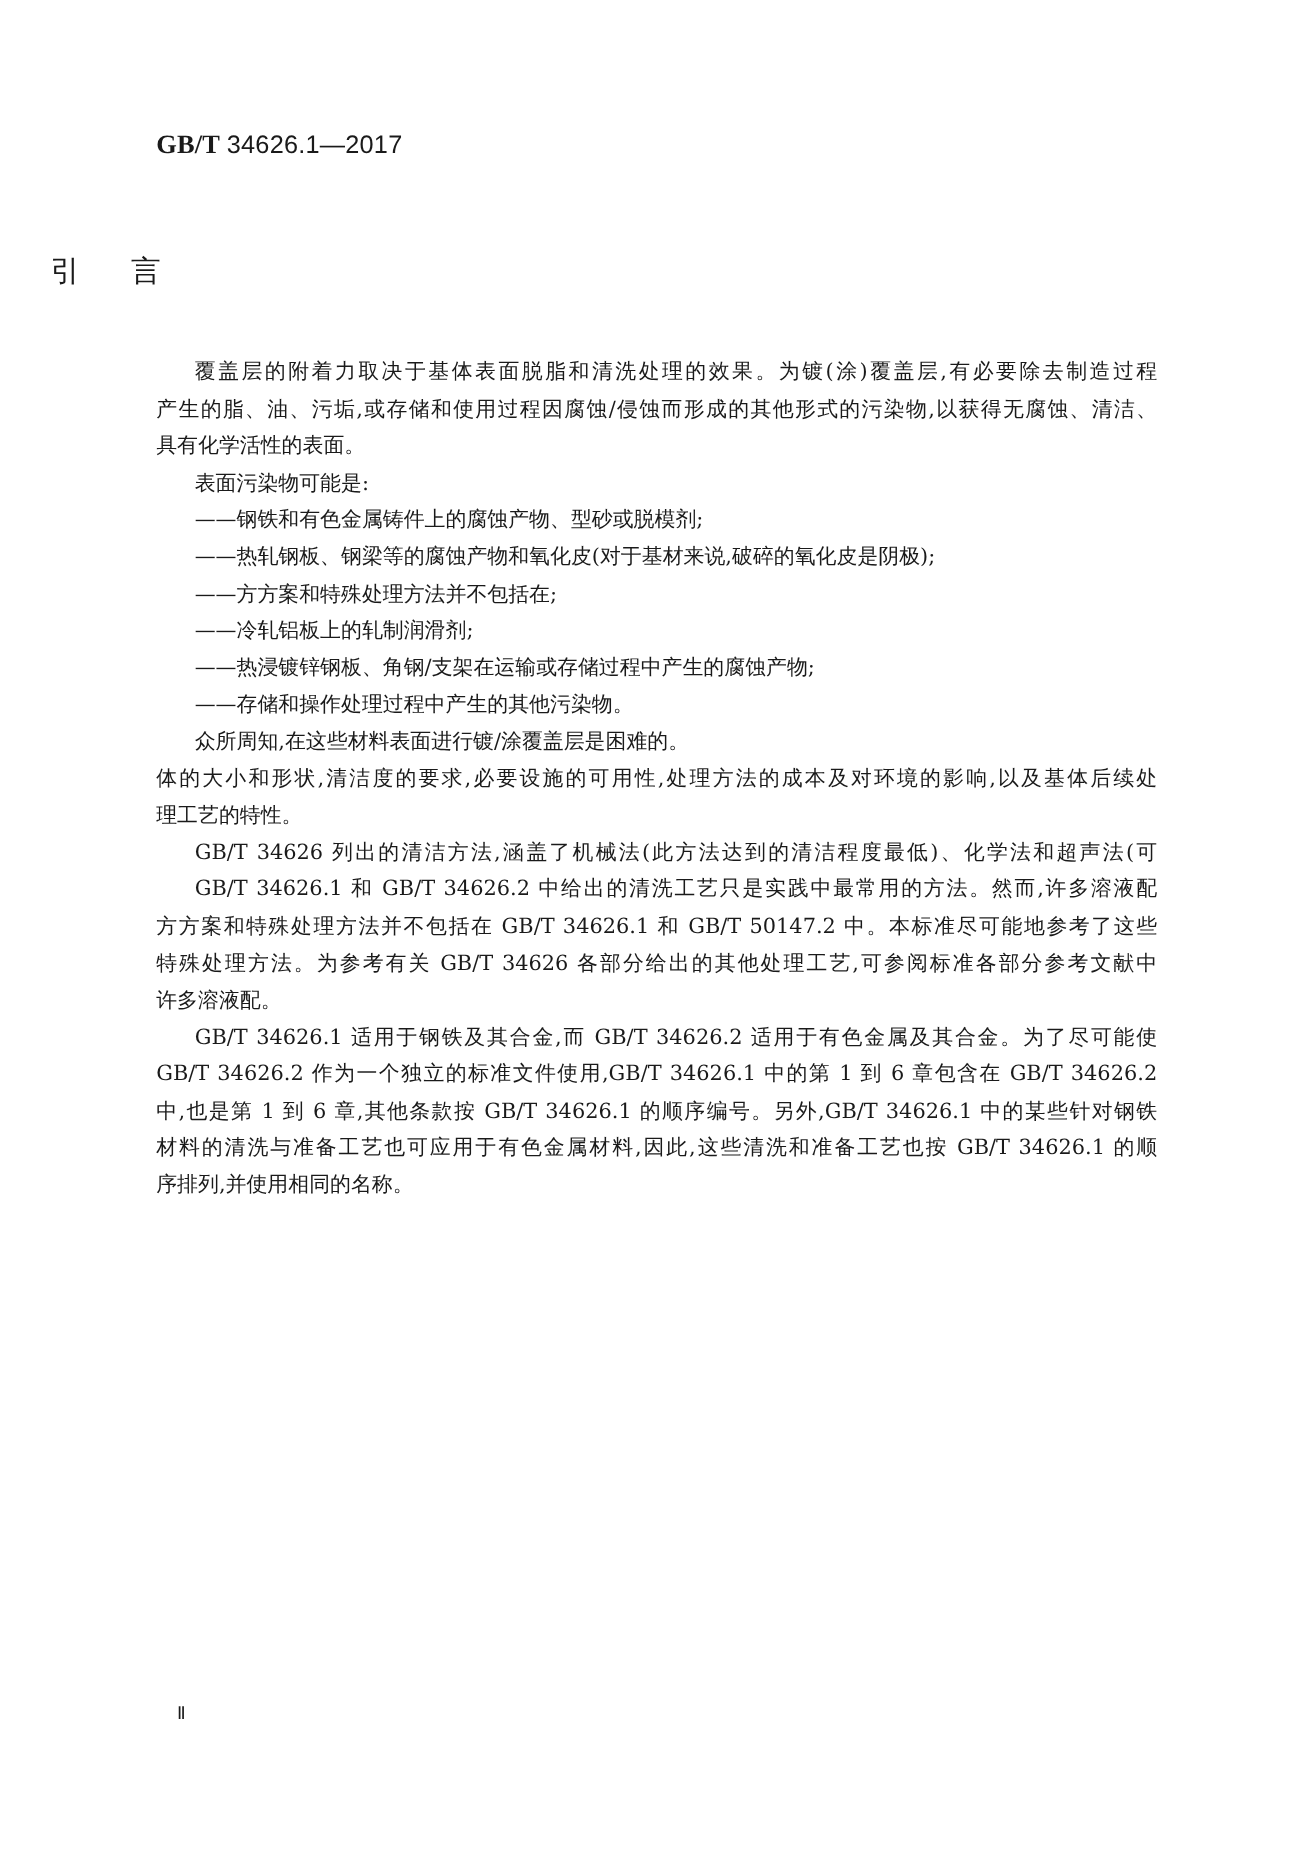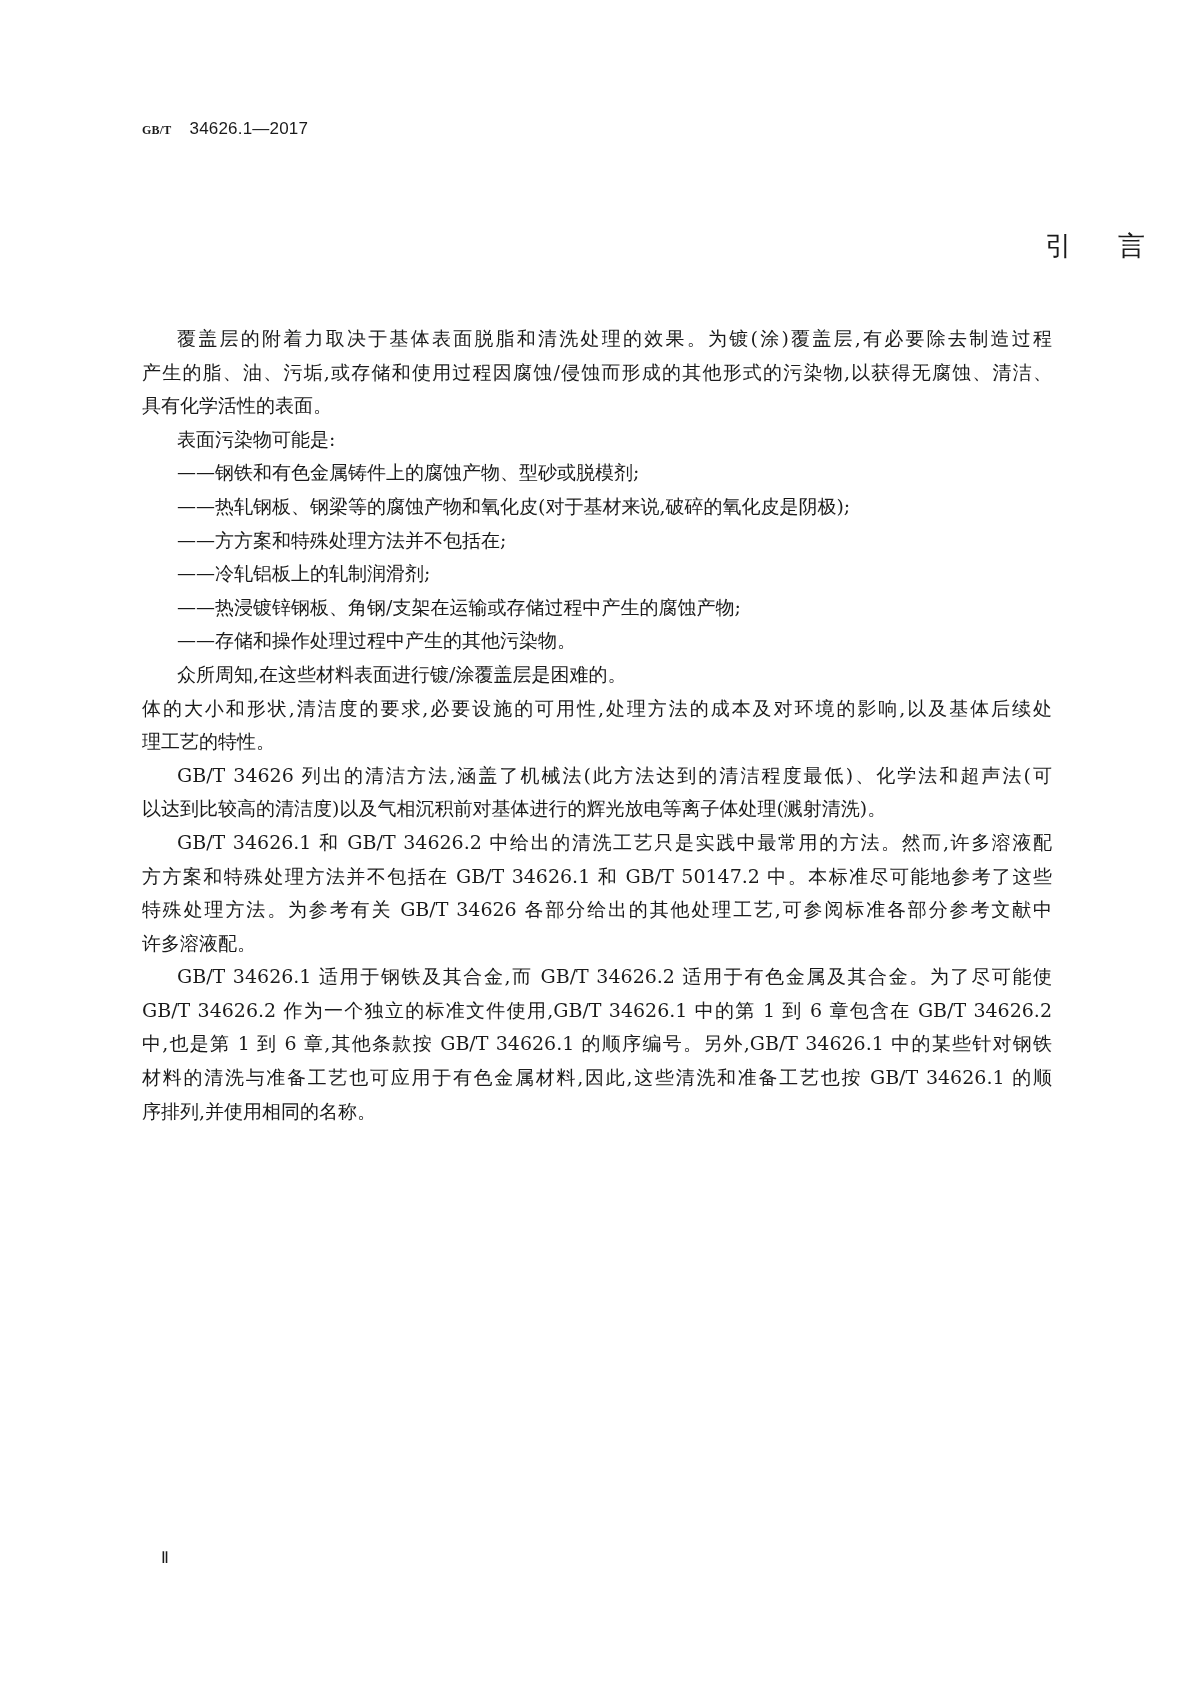--- a/index.html
+++ b/index.html
@@ -1,21 +1,21 @@
 <!DOCTYPE html>
 <html><head>
 <meta charset="utf-8">
 <style>
   html, body { margin: 0; padding: 0; background: #ffffff; }
   body { width: 1191px; height: 1684px; position: relative; overflow: hidden;
          font-family: "DejaVu Serif", "Liberation Serif", serif; color: #1a1a1a; }
   .header { position: absolute; left: 142px; top: 118px; font-size: 17px; letter-spacing: 0.2px; }
-  .header .code-prefix { font-family: "Liberation Serif", serif; font-weight: bold; font-size: 12px; }
-  .header .code-num { font-family: "Liberation Sans", sans-serif; font-size: 17px; margin-left: 18px; }
-  .title { position: absolute; left: 0; width: 1191px; top: 228px; text-align: right;
+  .header .code-prefix { font-family: "Liberation Serif", serif; font-weight: bold; font-size: 24px; }
+  .header .code-num { font-family: "Liberation Sans", sans-serif; font-size: 23px; margin-left: 6px; }
+  .title { position: absolute; left: 0; width: 1191px; top: 228px; text-align: left;
            font-family: "DejaVu Sans", sans-serif; font-size: 27px; letter-spacing: 46px; padding-left: 46px; box-sizing: border-box; }
   .body { position: absolute; left: 142px; top: 322px; width: 910px; font-size: 19px; }
   .line { height: 33.6px; line-height: 33.6px; white-space: nowrap; text-align: justify; text-align-last: justify; }
   .line.last { text-align-last: left; }
   .line.indent { padding-left: 35px; }
   .page-num { position: absolute; left: 161px; top: 1548px; font-family: "Liberation Serif", serif; font-size: 16px; letter-spacing: 0.5px; }
 </style>
 </head>
 <body>
 
@@ -55,21 +55,20 @@
       </div>
       <div>
         <div class="line indent last">众所周知,在这些材料表面进行镀/涂覆盖层是困难的。</div>
       </div>
       <div>
         <div class="line">体的大小和形状,清洁度的要求,必要设施的可用性,处理方法的成本及对环境的影响,以及基体后续处</div>
         <div class="line last">理工艺的特性。</div>
       </div>
       <div>
         <div class="line indent">GB/T 34626 列出的清洁方法,涵盖了机械法(此方法达到的清洁程度最低)、化学法和超声法(可</div>
-        <div class="line last">以达到比较高的清洁度)以及气相沉积前对基体进行的辉光放电等离子体处理(溅射清洗)。</div>
       </div>
       <div>
         <div class="line indent">GB/T 34626.1 和 GB/T 34626.2 中给出的清洗工艺只是实践中最常用的方法。然而,许多溶液配</div>
         <div class="line">方方案和特殊处理方法并不包括在 GB/T 34626.1 和 GB/T 50147.2 中。本标准尽可能地参考了这些</div>
         <div class="line">特殊处理方法。为参考有关 GB/T 34626 各部分给出的其他处理工艺,可参阅标准各部分参考文献中</div>
         <div class="line last">许多溶液配。</div>
       </div>
       <div>
         <div class="line indent">GB/T 34626.1 适用于钢铁及其合金,而 GB/T 34626.2 适用于有色金属及其合金。为了尽可能使</div>
         <div class="line">GB/T 34626.2 作为一个独立的标准文件使用,GB/T 34626.1 中的第 1 到 6 章包含在 GB/T 34626.2</div>

